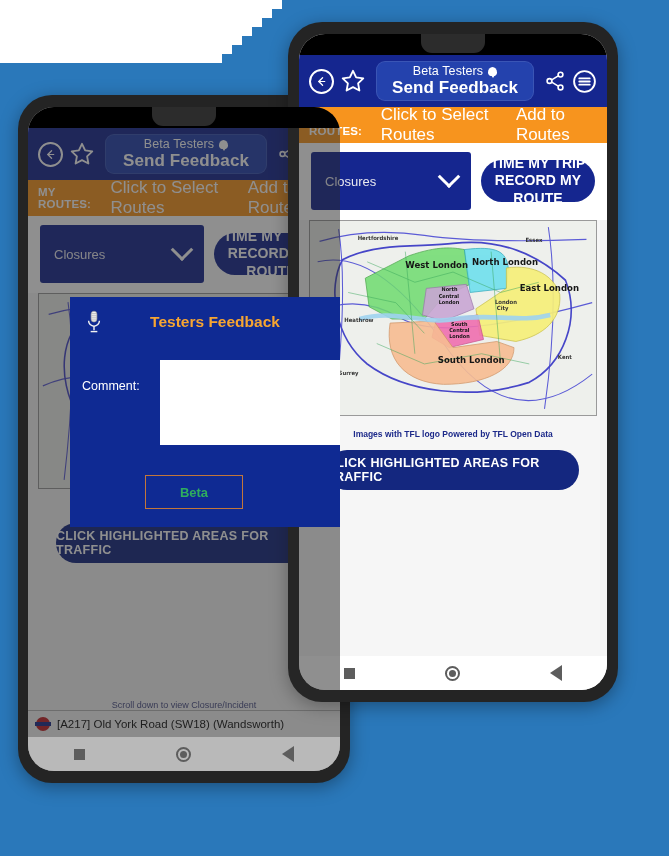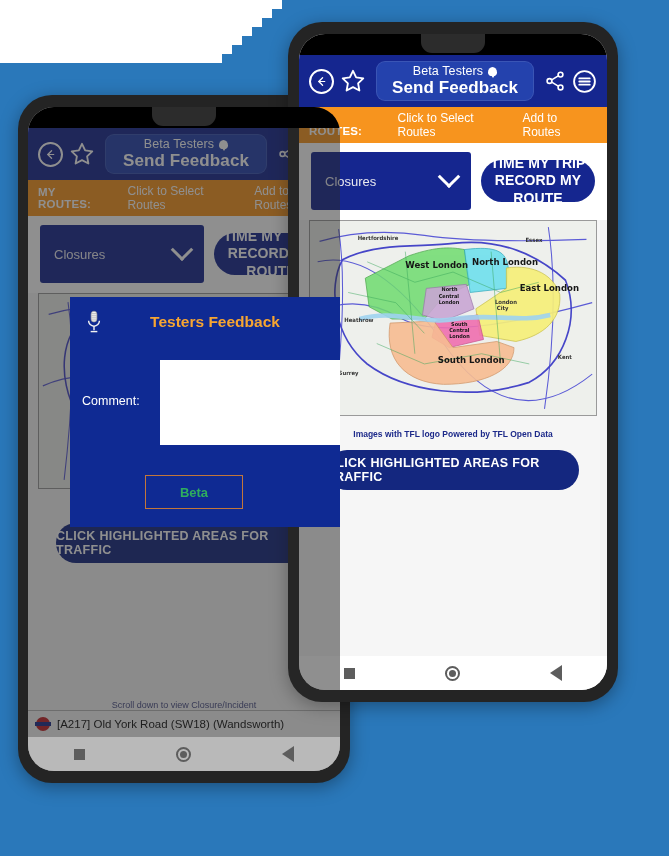--- a/index.html
+++ b/index.html
@@ -57,21 +57,21 @@
   .title-chip .t1{font-size:12.5px;font-weight:normal;letter-spacing:.1px;}
   .title-chip .t2{font-size:17px;font-weight:bold;letter-spacing:.1px;margin-top:1px;}
   .t1row{display:flex;align-items:center;justify-content:center;gap:5px;}
   .pin{width:9px;height:9px;background:#fff;border-radius:50% 50% 50% 50%/60% 60% 40% 40%;position:relative;}
   .pin:after{content:"";position:absolute;left:50%;top:55%;transform:translateX(-50%);
     border-left:4px solid transparent;border-right:4px solid transparent;border-top:6px solid #fff;}
 
   .routesbar{background:#f7941e;display:flex;align-items:center;height:36px;
              padding:0 10px;box-sizing:border-box;color:#fff;gap:10px;}
   .routesbar .lbl{font-size:11.5px;font-weight:bold;letter-spacing:.2px;}
-  .routesbar .lnk{font-size:12px;}
+  .routesbar .lnk{font-size:17px;}
   .routesbar .lnk.a{margin-left:6px;}
   .routesbar .lnk.b{margin-left:auto;}
 
   .toolrow{background:#fff;display:flex;align-items:center;gap:10px;
            padding:9px 12px 10px;box-sizing:border-box;}
   .select{
     flex:1;background:#15268f;color:#e9e9ef;height:58px;border-radius:3px;
     display:flex;align-items:center;justify-content:space-between;
     padding:0 14px;box-sizing:border-box;font-size:13px;
   }
@@ -112,21 +112,21 @@
 
   
   .dim{position:absolute;inset:0;background:rgba(40,40,40,.52);z-index:20;}
   .modal{
     position:absolute;z-index:25;left:42px;top:190px;width:290px;height:230px;
     background:#0f2a93;color:#fff;
   }
   .modal .mic{position:absolute;left:14px;top:12px;}
   .modal .mtitle{position:absolute;left:0;right:0;top:16px;text-align:center;
                  color:#f7a531;font-size:15.5px;font-weight:bold;}
-  .modal .clabel{position:absolute;left:12px;top:97px;font-size:12.5px;}
+  .modal .clabel{position:absolute;left:12px;top:82px;font-size:12.5px;}
   .modal .cbox{position:absolute;left:90px;top:63px;width:210px;height:85px;background:#fff;}
   .modal .sendb{
     position:absolute;left:75px;top:178px;width:96px;height:32px;
     border:1.5px solid #c2763a;color:#2fae5e;font-size:13px;font-weight:bold;
     display:flex;align-items:center;justify-content:center;
   }
   .phaseA-clip{position:absolute;inset:0;overflow:hidden;}
 </style>
 </head>
 <body>

